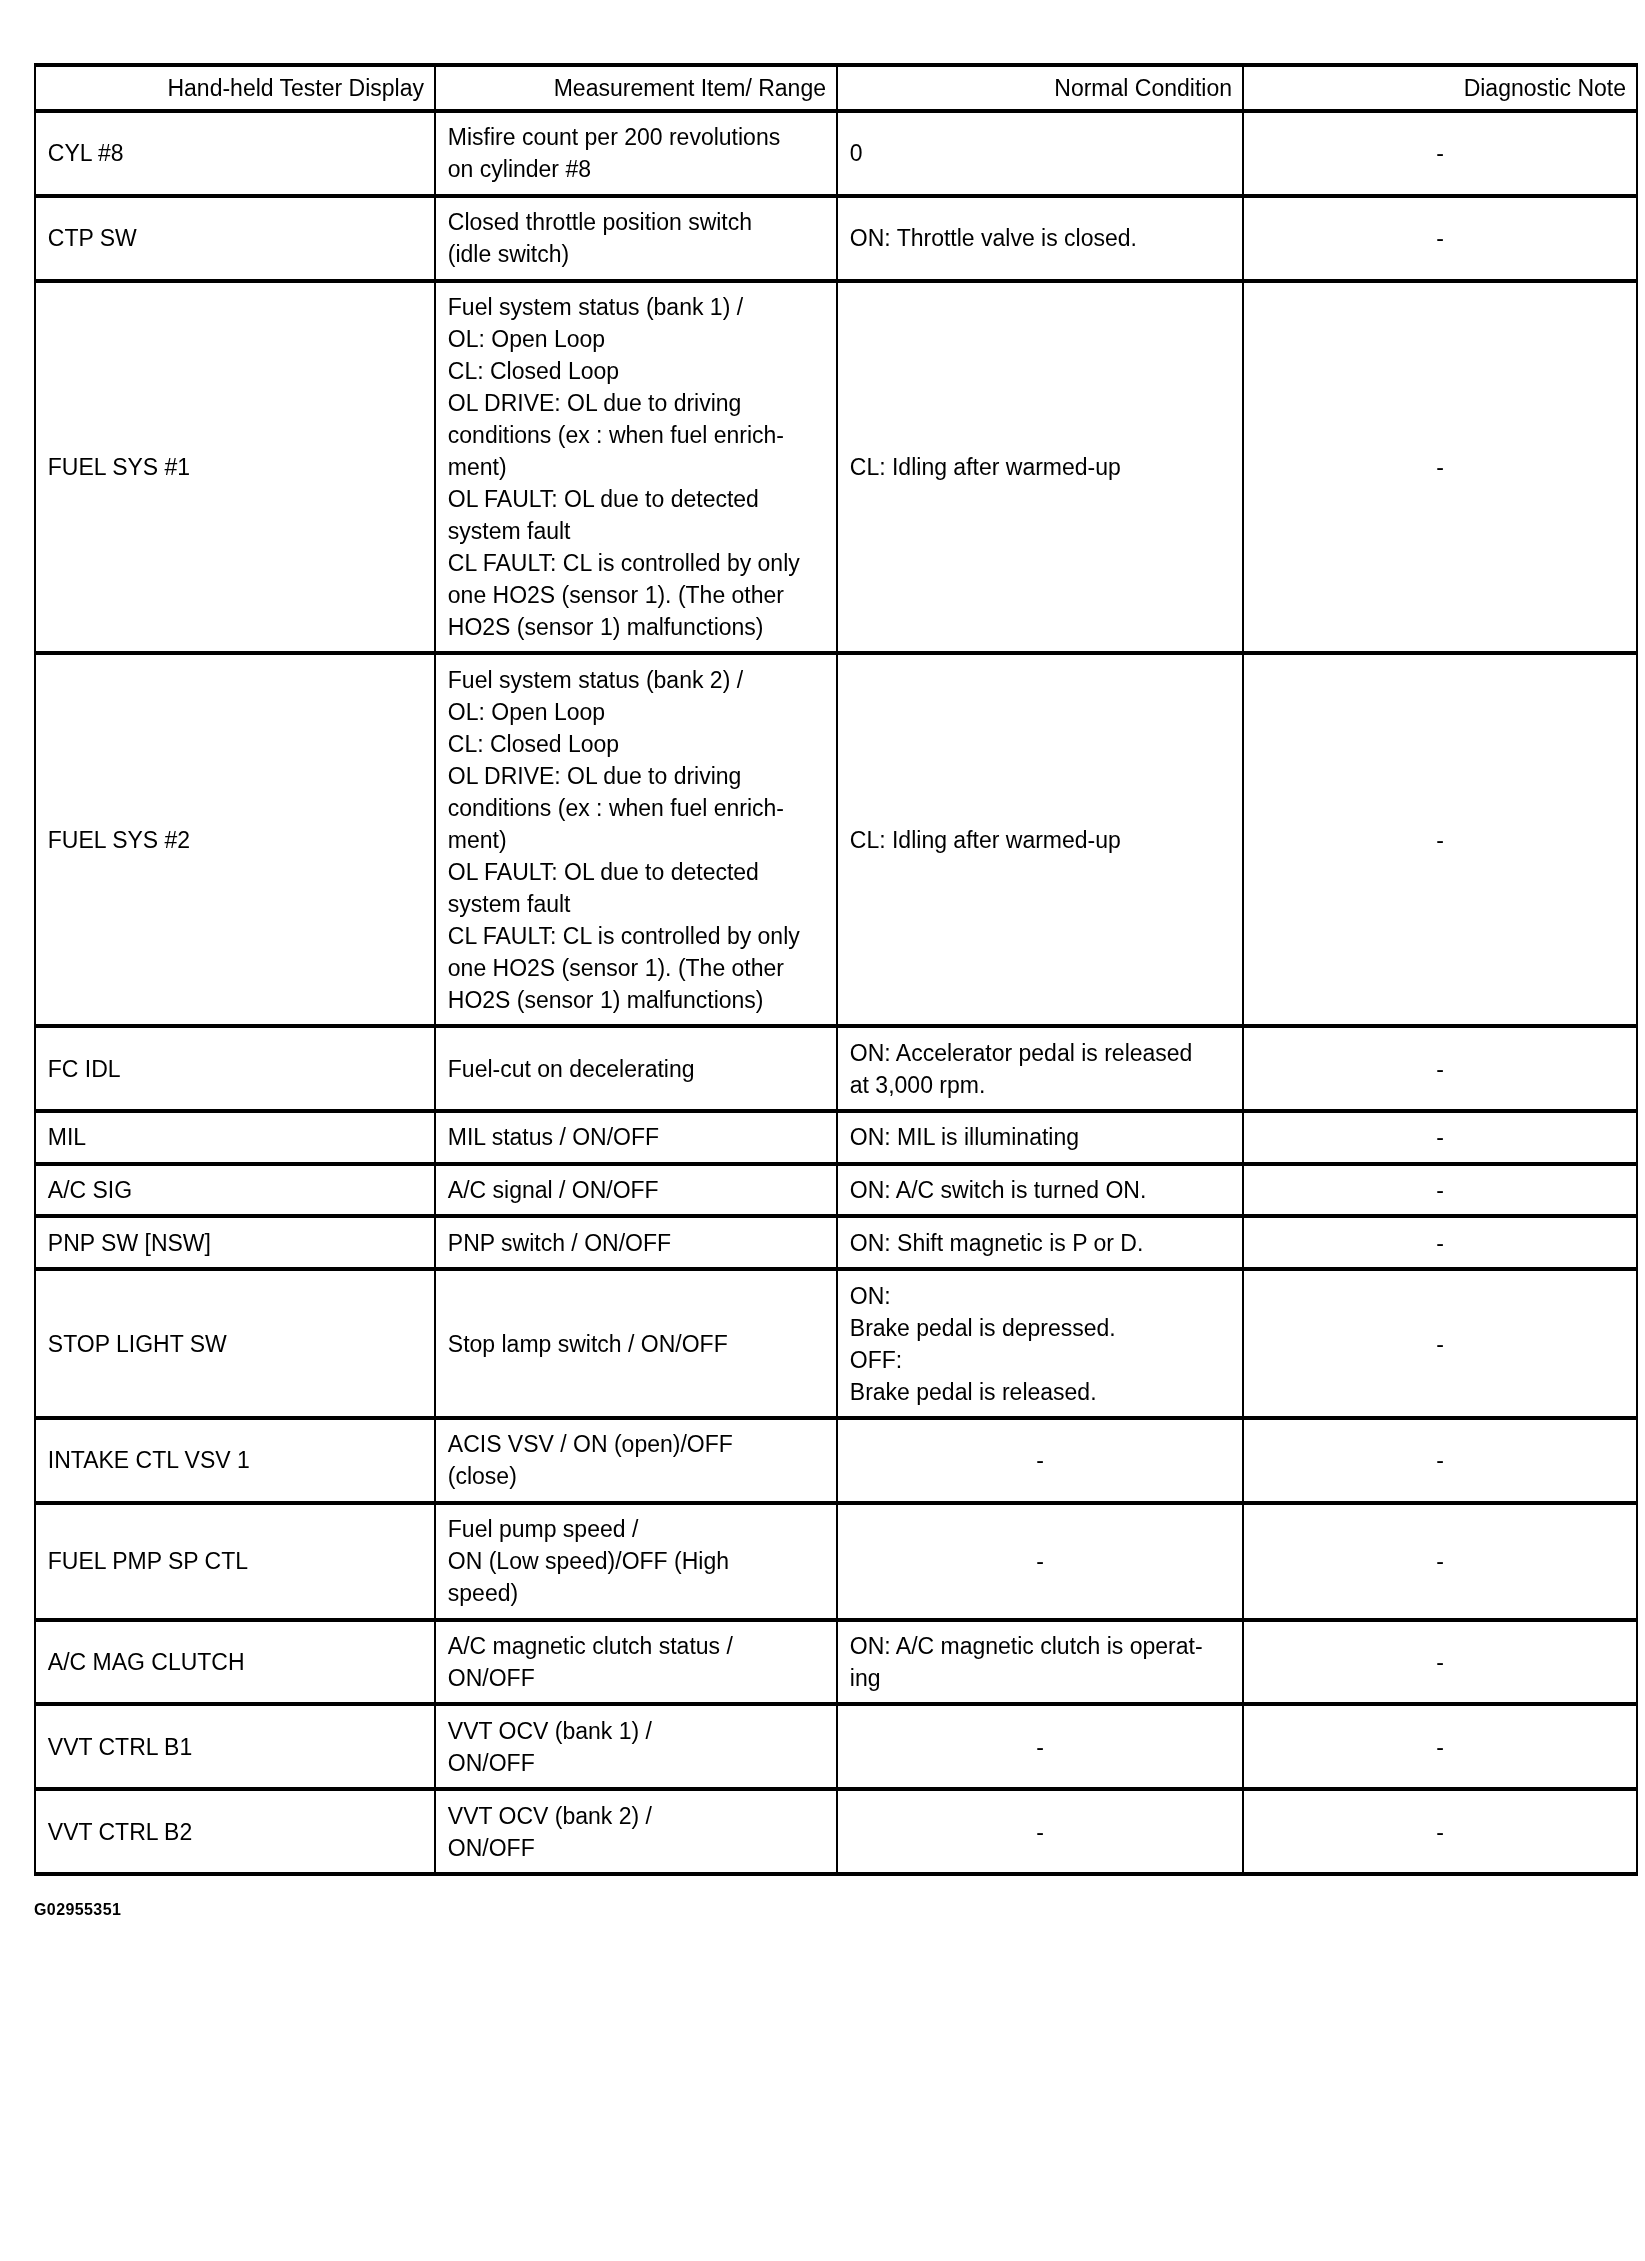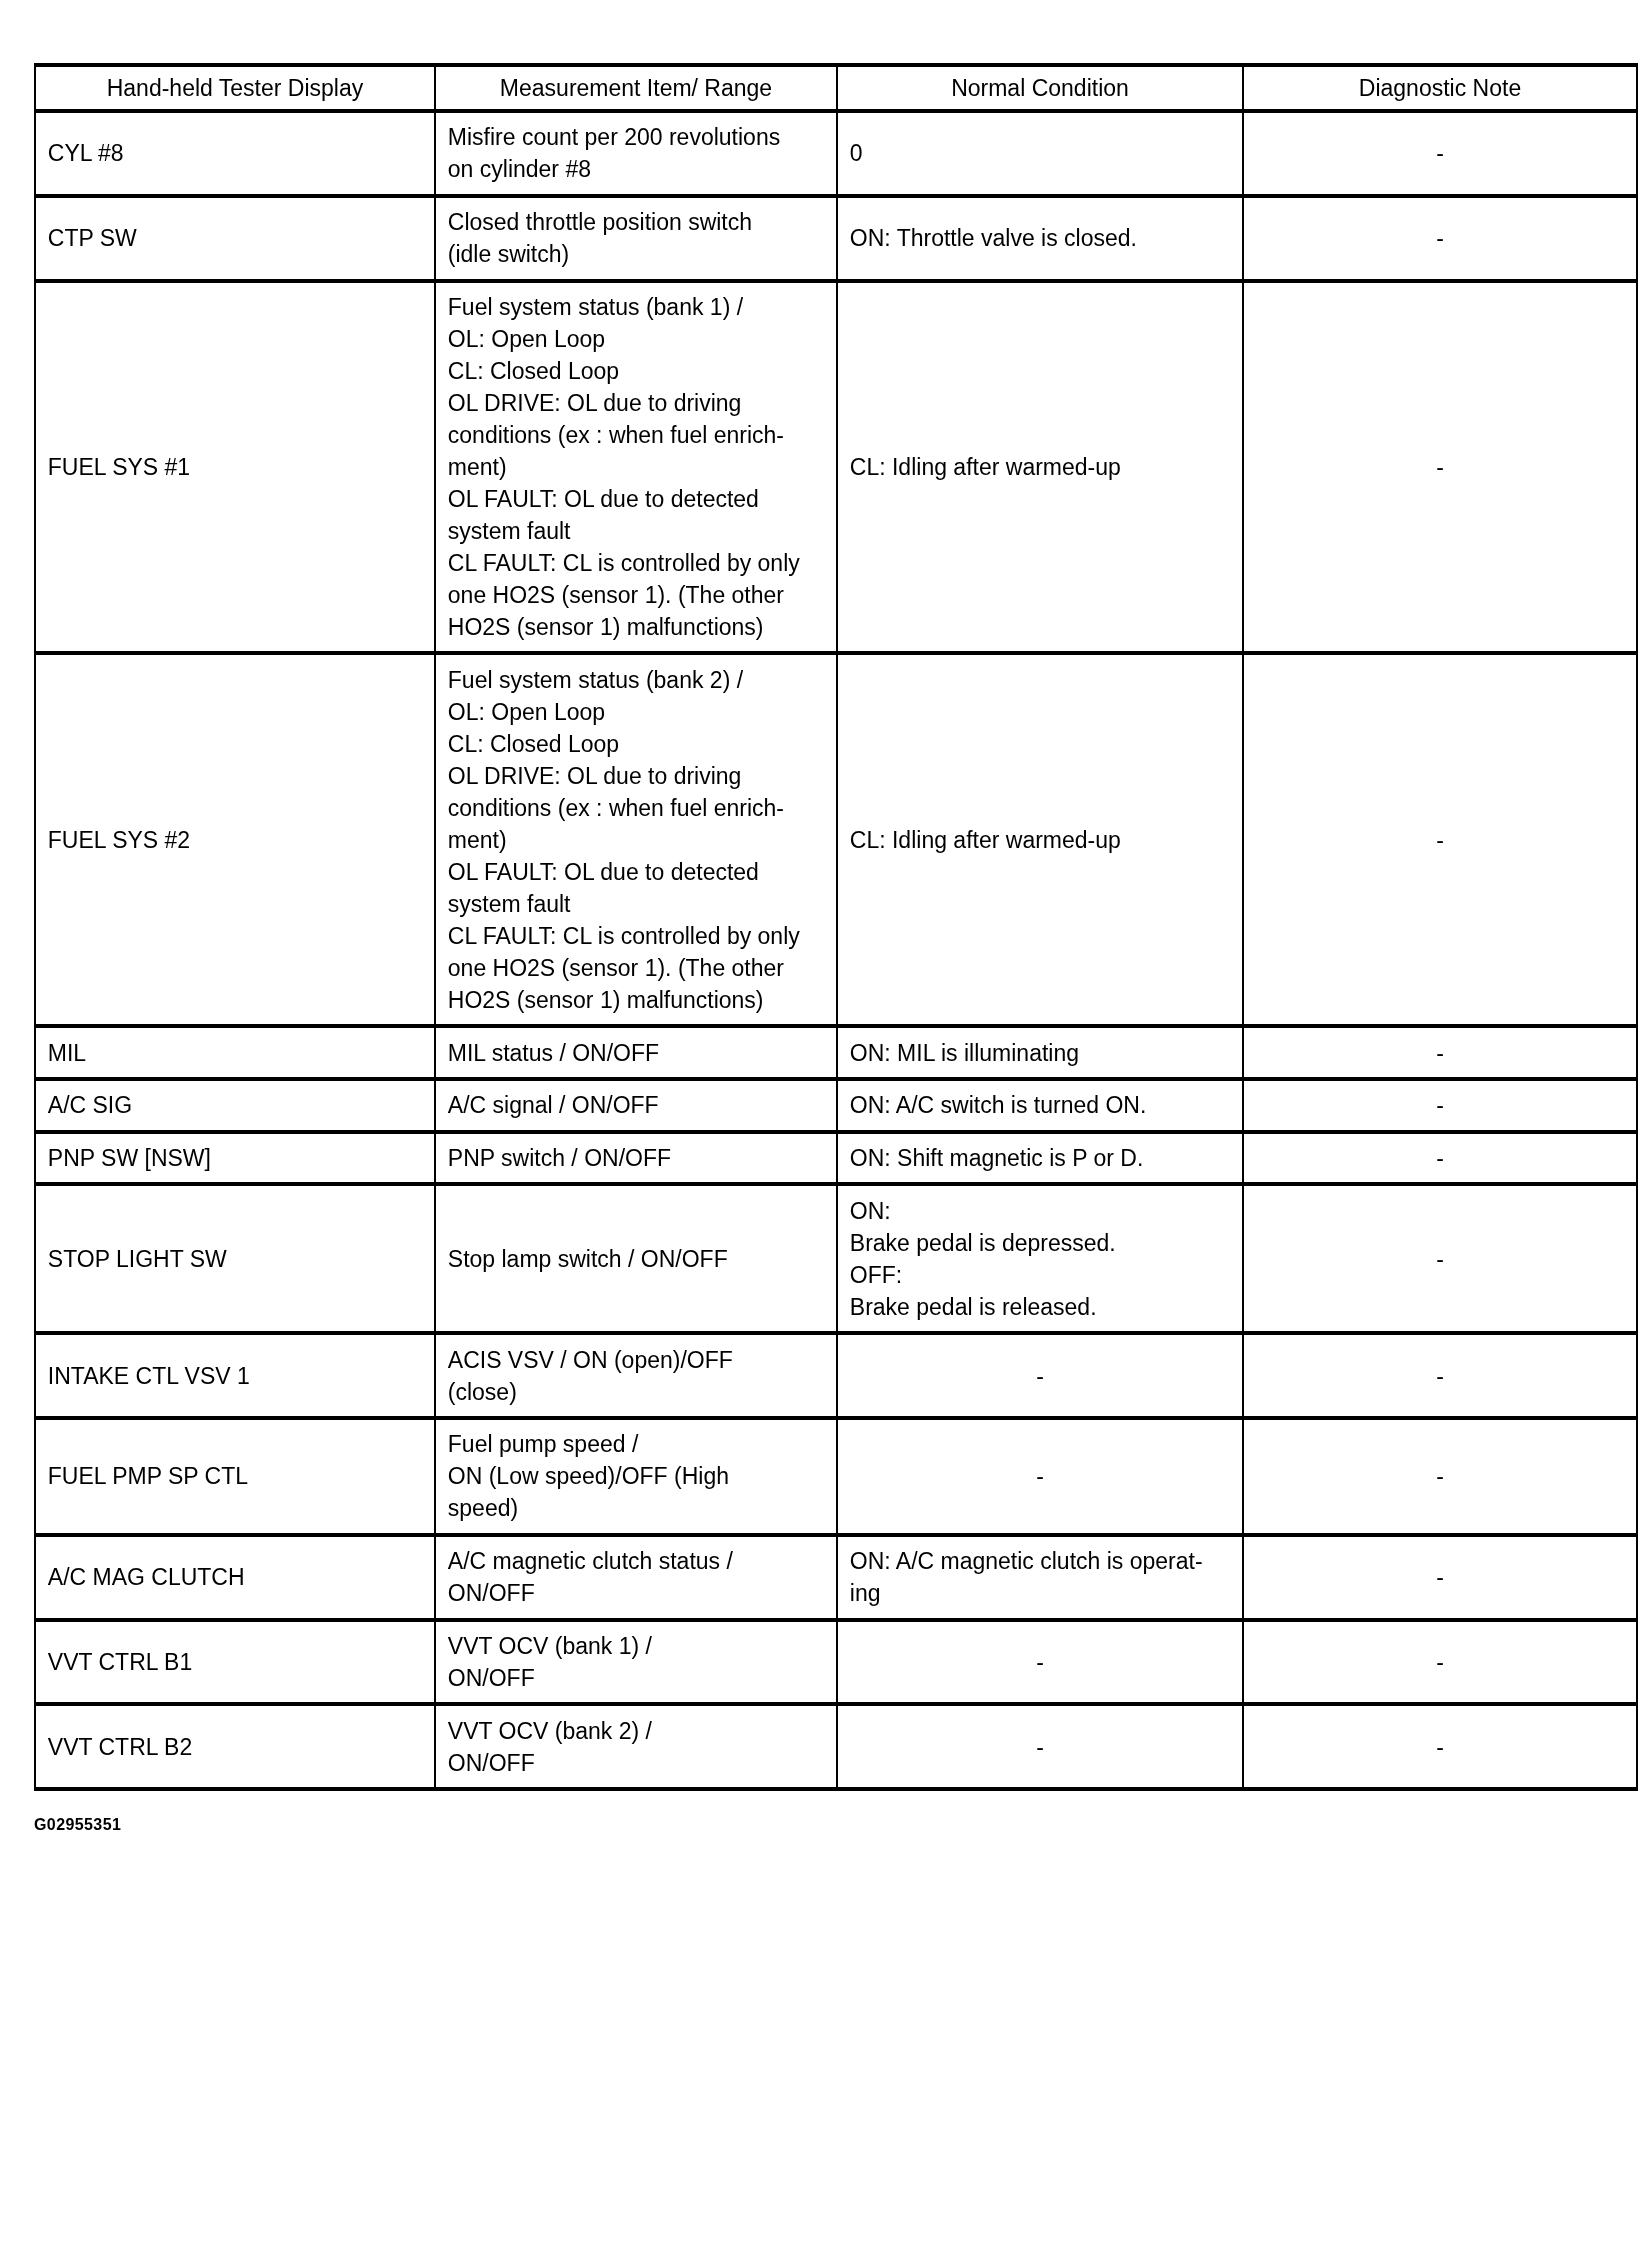--- a/index.html
+++ b/index.html
@@ -32,22 +32,22 @@
     border-top-width: 4.2px;
     border-bottom-width: 4.2px;
     font-size: 23px;
     line-height: 32px;
     vertical-align: middle;
     overflow: hidden;
     word-wrap: break-word;
   }
   table.diag th {
     font-weight: 400;
-    text-align: center;
-    padding: 5px 23px;
+    text-align: right;
+    padding: 5px 10px;
     white-space: nowrap;
   }
   table.diag td {
     text-align: left;
     padding: 8.4px 11.8px;
     white-space: pre-line;
   }
   table.diag td.center {
     text-align: center;
   }
@@ -119,20 +119,27 @@
 ment)
 OL FAULT: OL due to detected
 system fault
 CL FAULT: CL is controlled by only
 one HO2S (sensor 1). (The other
 HO2S (sensor 1) malfunctions)</td>
           <td>CL: Idling after warmed-up</td>
           <td class="center">-</td>
         </tr>
         <tr>
+          <td>FC IDL</td>
+          <td>Fuel-cut on decelerating</td>
+          <td>ON: Accelerator pedal is released
+at 3,000 rpm.</td>
+          <td class="center">-</td>
+        </tr>
+        <tr>
           <td>MIL</td>
           <td>MIL status / ON/OFF</td>
           <td>ON: MIL is illuminating</td>
           <td class="center">-</td>
         </tr>
         <tr>
           <td>A/C SIG</td>
           <td>A/C signal / ON/OFF</td>
           <td>ON: A/C switch is turned ON.</td>
           <td class="center">-</td>

